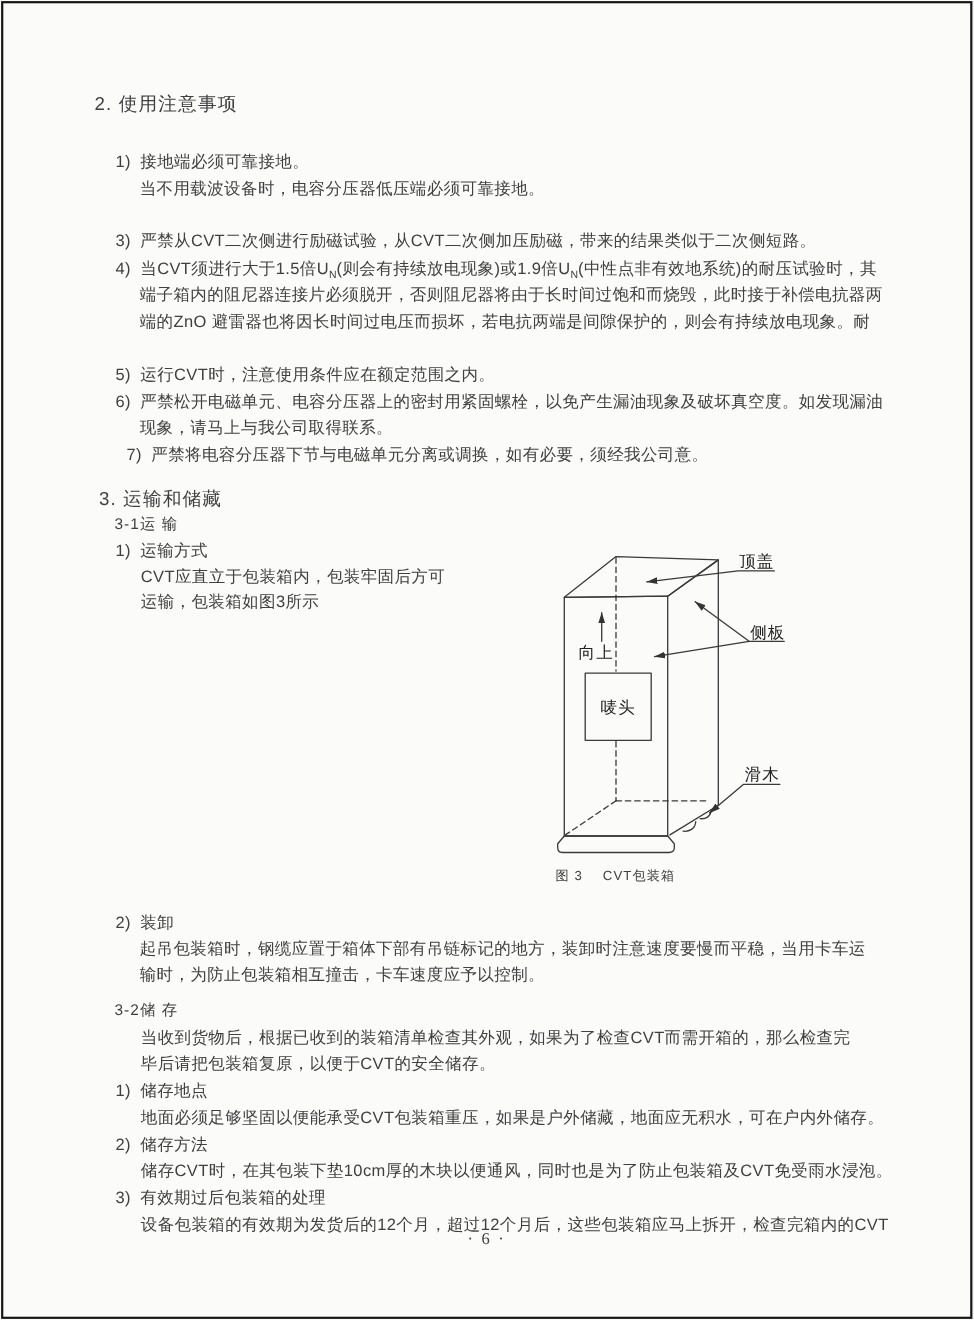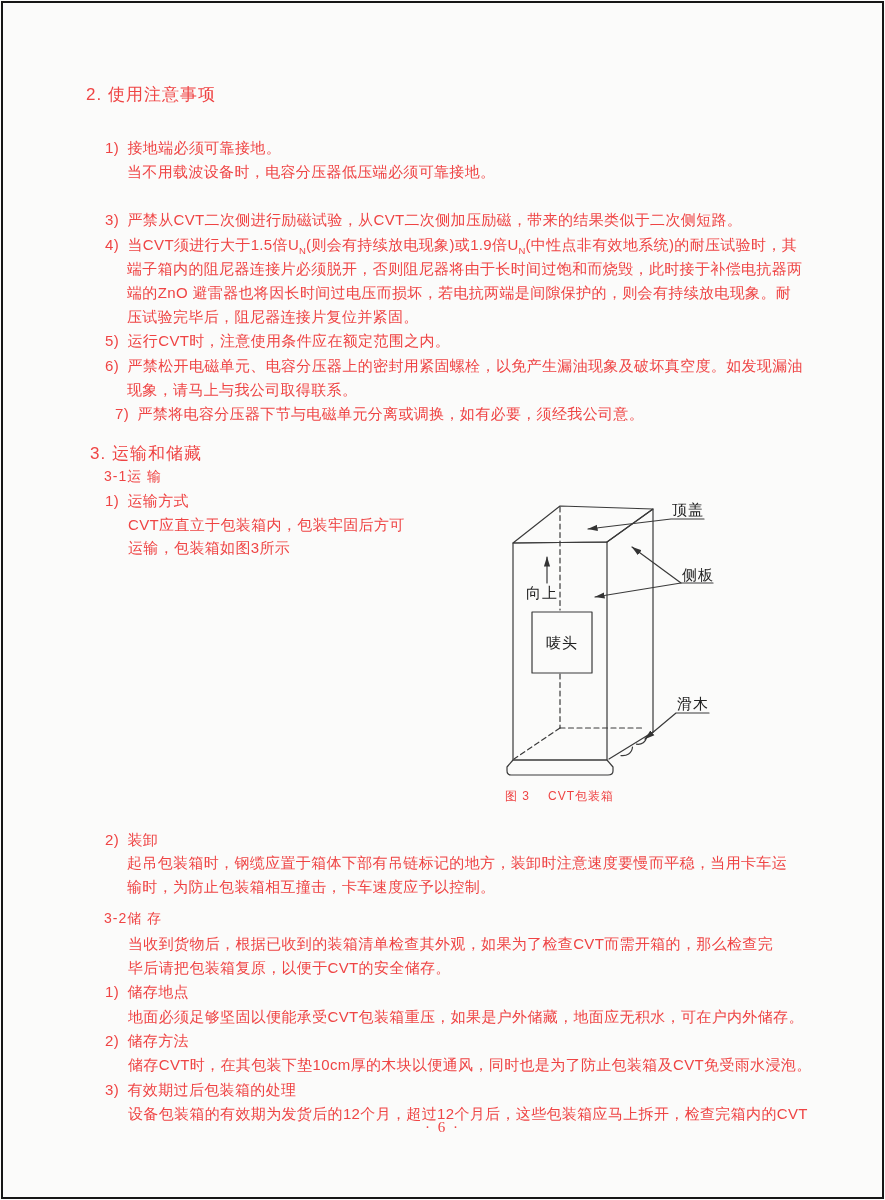--- a/index.html
+++ b/index.html
@@ -1,18 +1,18 @@
 <!DOCTYPE html>
 <html><head>
 <meta charset="utf-8">
 <style>
   html,body{margin:0;padding:0;background:#e8e8e8;}
   .page{
     position:relative;width:885px;height:1200px;margin:0 auto;
-    background:#fbfbfa;color:#ef4444;overflow:hidden;
+    background:#fbfbfa;color:#404040;overflow:hidden;
     font-family:"Liberation Sans", sans-serif;
   }
   .page-border{position:absolute;inset:1px;border:2px solid #161616;pointer-events:none;}
   .h1{position:absolute;font-size:17px;letter-spacing:1px;white-space:nowrap;line-height:1;}
   .h2{position:absolute;font-size:14px;letter-spacing:1px;white-space:nowrap;line-height:1;}
   .line{position:absolute;font-size:15px;letter-spacing:0.35px;white-space:nowrap;line-height:1.15;}
   .num{display:inline-block;min-width:22.5px;}
   sub{font-size:9.5px;line-height:0;letter-spacing:0;}
   .caption{position:absolute;font-size:12px;letter-spacing:1px;white-space:nowrap;line-height:1;}
   .caption .gap{display:inline-block;width:18px;}
@@ -30,21 +30,20 @@
 
   <div class="line" style="left:105px;top:139px"><span class="num">1)</span><span>接地端必须可靠接地。</span></div>
   <div class="line" style="left:127px;top:163px">当不用载波设备时，电容分压器低压端必须可靠接地。</div>
 
 
   <div class="line" style="left:105px;top:211px"><span class="num">3)</span><span>严禁从CVT二次侧进行励磁试验，从CVT二次侧加压励磁，带来的结果类似于二次侧短路。</span></div>
 
   <div class="line" style="left:105px;top:236px"><span class="num">4)</span><span><span>当CVT须进行大于1.5倍U</span><sub>N</sub><span>(则会有持续放电现象)或1.9倍U</span><sub>N</sub><span>(中性点非有效地系统)的耐压试验时，其</span></span></div>
   <div class="line" style="left:127px;top:260px">端子箱内的阻尼器连接片必须脱开，否则阻尼器将由于长时间过饱和而烧毁，此时接于补偿电抗器两</div>
   <div class="line" style="left:127px;top:284px">端的ZnO 避雷器也将因长时间过电压而损坏，若电抗两端是间隙保护的，则会有持续放电现象。耐</div>
-  <div class="line" style="left:127px;top:308px">压试验完毕后，阻尼器连接片复位并紧固。</div>
 
   <div class="line" style="left:105px;top:332px"><span class="num">5)</span><span>运行CVT时，注意使用条件应在额定范围之内。</span></div>
 
   <div class="line" style="left:105px;top:357px"><span class="num">6)</span><span>严禁松开电磁单元、电容分压器上的密封用紧固螺栓，以免产生漏油现象及破坏真空度。如发现漏油</span></div>
   <div class="line" style="left:127px;top:381px">现象，请马上与我公司取得联系。</div>
 
   <div class="line" style="left:115px;top:405px"><span class="num">7)</span><span>严禁将电容分压器下节与电磁单元分离或调换，如有必要，须经我公司意。</span></div>
 
   <div class="h1" style="left:90px;top:445px">3. 运输和储藏</div>
   <div class="h2" style="left:104px;top:469px">3-1运 输</div>

